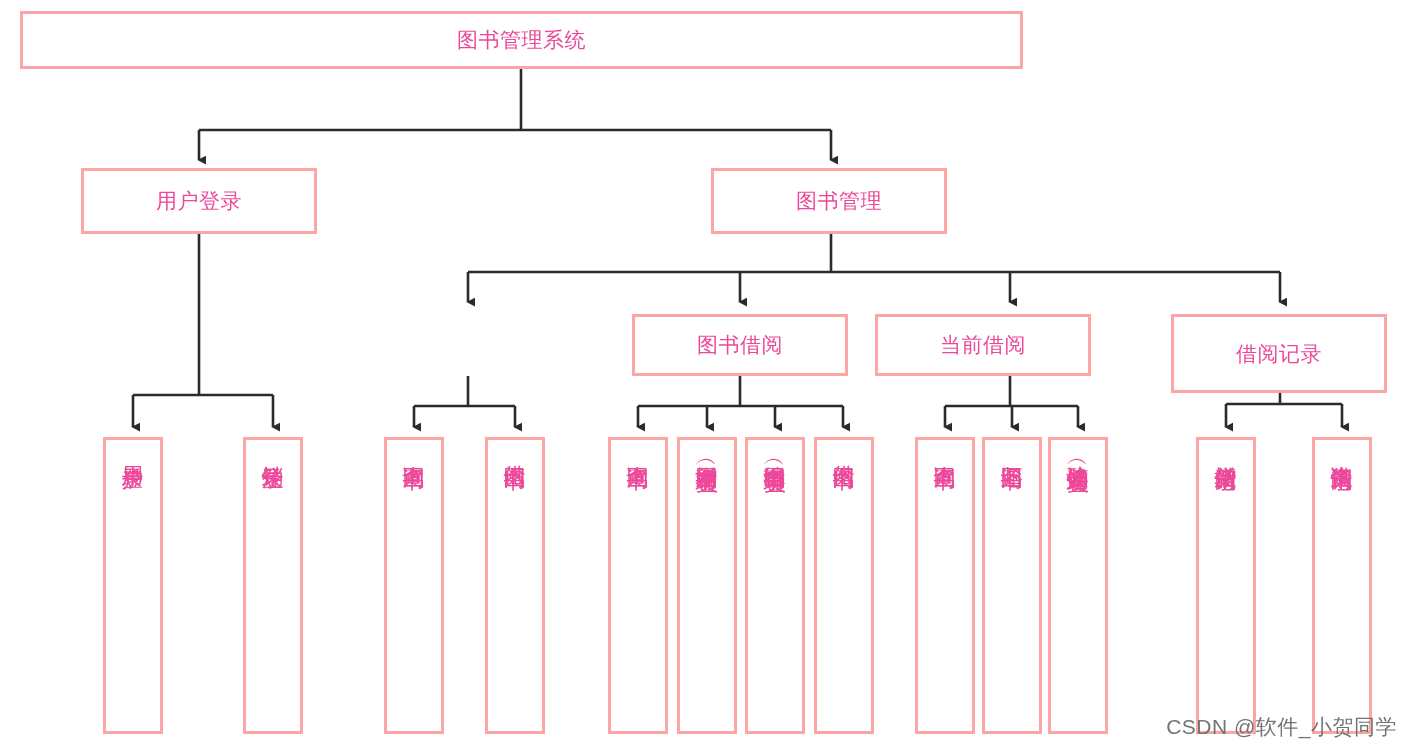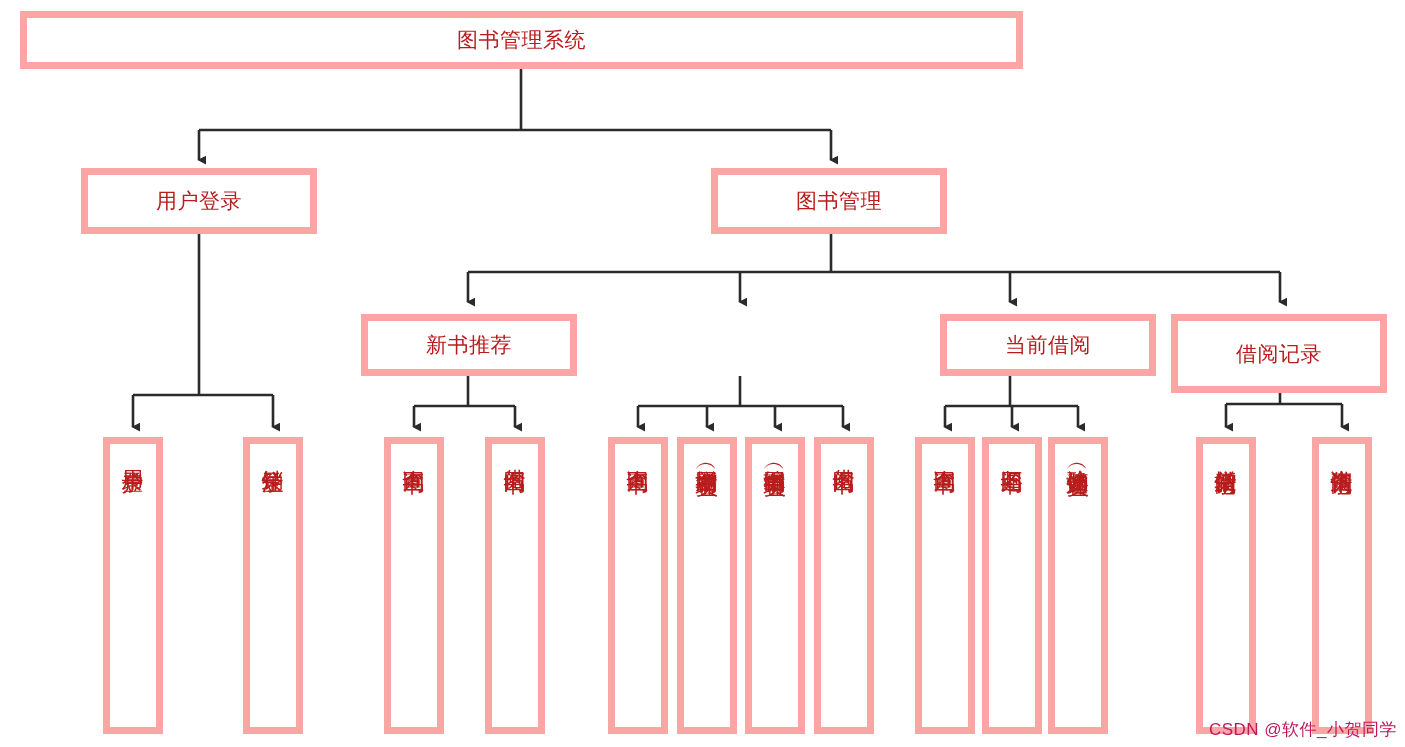--- a/index.html
+++ b/index.html
@@ -21,26 +21,26 @@
     position: absolute;
     left: 0;
     top: 0;
     width: 1405px;
     height: 747px;
     pointer-events: none;
   }
   .node {
     position: absolute;
     box-sizing: border-box;
-    border: 7px solid #fca5a5;
+    border: 3px solid #fca5a5;
     background: #ffffff;
     display: flex;
     align-items: center;
     justify-content: center;
-    color: #b91c1c;
+    color: #ec4899;
   }
   .node .label {
     text-align: center;
     line-height: 1.12;
     white-space: nowrap;
   }
   
   .node.horiz .label {
     font-size: 21px;
     letter-spacing: 0.5px;
@@ -57,22 +57,22 @@
     text-orientation: upright;
     font-size: 22px;
     line-height: 1.05;
     letter-spacing: 1px;
     white-space: nowrap;
   }
   .watermark {
     position: absolute;
     right: 8px;
     bottom: 6px;
-    font-size: 17px;
-    color: #be185d;
+    font-size: 21px;
+    color: #737373;
     letter-spacing: 0.5px;
     white-space: nowrap;
     z-index: 5;
   }
 </style>
 </head>
 <body>
 
 <div id="canvas">
 
@@ -130,24 +130,24 @@
     <span class="label">图书管理系统</span>
   </div>
 
   <div class="node horiz" style="left:81px; top:168px; width:236px; height:66px;">
     <span class="label">用户登录</span>
   </div>
   <div class="node horiz" style="left:711px; top:168px; width:236px; height:66px;padding-left:20px;">
     <span class="label">图书管理</span>
   </div>
 
-  <div class="node horiz" style="left:361px; top:314px; width:216px; height:62px;">
-    <span class="label">新书推荐</span>
+  <div class="node horiz" style="left:632px; top:314px; width:216px; height:62px;">
+    <span class="label">图书借阅</span>
   </div>
-  <div class="node horiz" style="left:940px; top:314px; width:216px; height:62px;">
+  <div class="node horiz" style="left:875px; top:314px; width:216px; height:62px;">
     <span class="label">当前借阅</span>
   </div>
   <div class="node horiz" style="left:1171px; top:314px; width:216px; height:79px;">
     <span class="label">借阅记录</span>
   </div>
 
   <div class="node leaf" style="left:103px; top:437px; width:60px; height:297px;">
     <span class="label">用户登录</span>
   </div>
   <div class="node leaf" style="left:243px; top:437px; width:60px; height:297px;">

